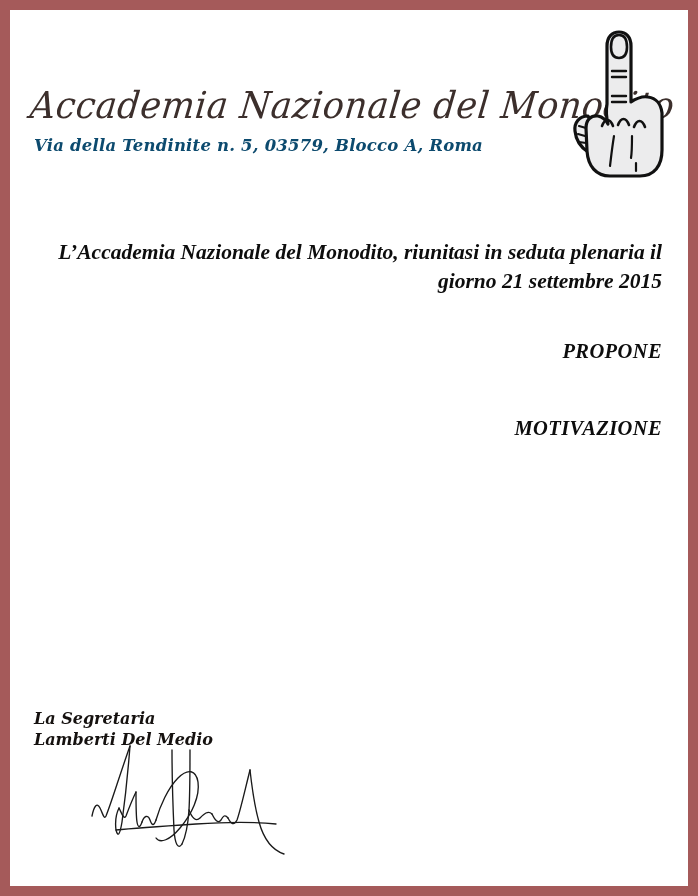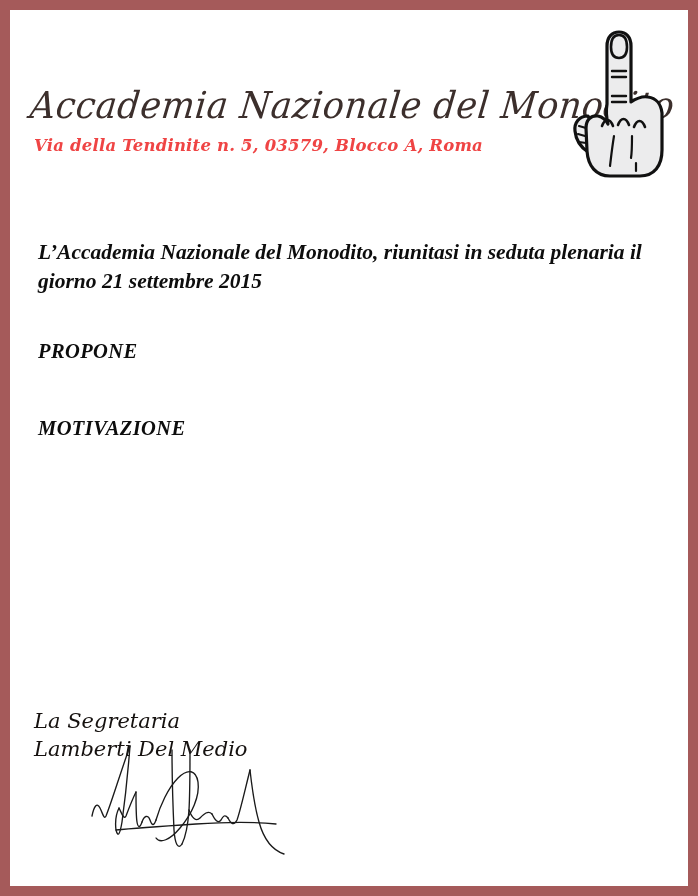--- a/index.html
+++ b/index.html
@@ -57,40 +57,40 @@
 
   #academy-address {
     position: absolute;
     left: 24px;
     top: 126px;
     font-family: "DejaVu Serif", "Liberation Serif", serif;
     font-style: italic;
     font-weight: 700;
     font-size: 16.5px;
     letter-spacing: 0.2px;
-    color: #ef4444;
+    color: #0c4a6e;
     white-space: nowrap;
   }
 
   #logo-hand {
     position: absolute;
     left: 552px;
     top: 14px;
     width: 122px;
     height: 162px;
   }
   #logo-hand svg { display: block; width: 100%; height: 100%; }
 
   
   #body-block {
     position: absolute;
     left: 28px;
     top: 228px;
     width: 624px;
-    text-align: left;
+    text-align: right;
     color: #0d0d0d;
     font-family: "Liberation Serif", "DejaVu Serif", serif;
     font-style: italic;
     font-weight: 700;
     font-size: 21.5px;
     line-height: 1.36;
   }
 
   .para {
     margin: 0;
@@ -112,22 +112,22 @@
     position: absolute;
     left: 24px;
     top: 698px;
     width: 360px;
     height: 160px;
   }
 
   .sig-line {
     font-family: "DejaVu Serif", "Liberation Serif", serif;
     font-style: italic;
-    font-weight: 400;
-    font-size: 21px;
+    font-weight: 700;
+    font-size: 16px;
     line-height: 1.32;
     color: #15110f;
     white-space: nowrap;
   }
 
   #signature-mark {
     position: absolute;
     left: 52px;
     top: 36px;
     width: 220px;

